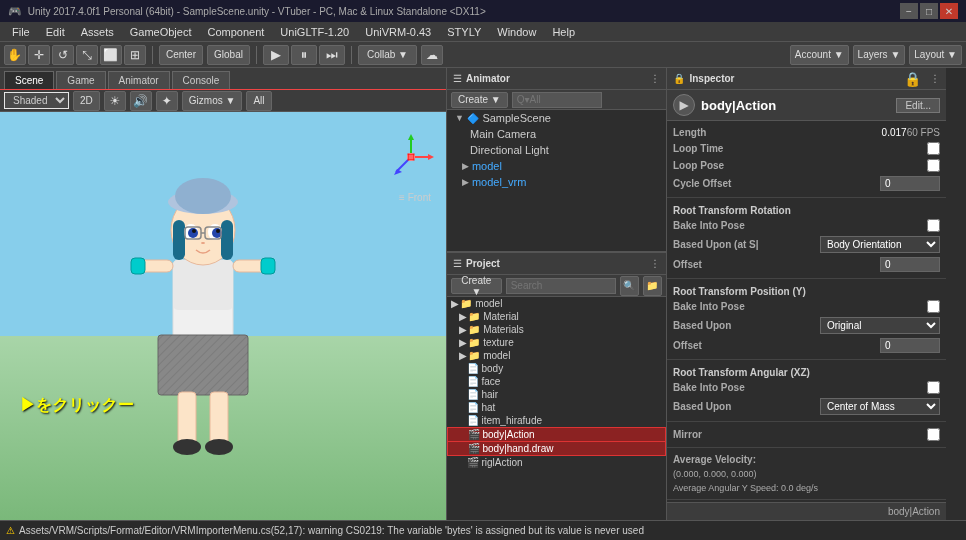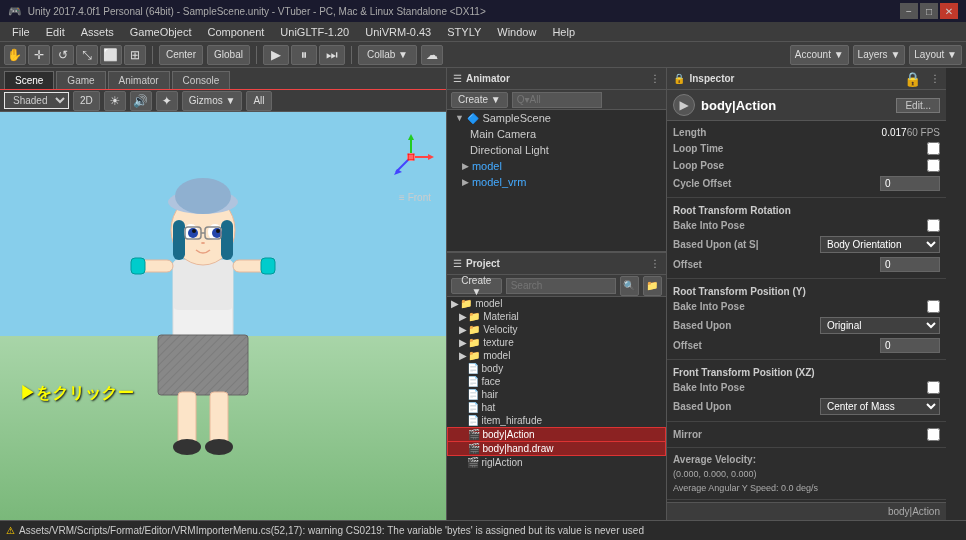--- a/index.html
+++ b/index.html
@@ -44,21 +44,21 @@
     
     .character-area { position: absolute; bottom: 60px; left: 50%; transform: translateX(-60%); width: 200px; height: 320px; }
 
     
     .gizmo { position: absolute; top: 20px; right: 10px; width: 50px; height: 50px; }
 
     
     .front-label { position: absolute; top: 80px; right: 15px; color: #ccc; font-size: 10px; }
 
     
-    .annotation { position: absolute; bottom: 116px; left: 20px; color: #ffff00; font-size: 16px; font-weight: bold; text-shadow: 1px 1px 2px #000; }
+    .annotation { position: absolute; bottom: 104px; left: 20px; color: #ffff00; font-size: 16px; font-weight: bold; text-shadow: 1px 1px 2px #000; }
     .panel-header { background: #3c3c3c; height: 22px; display: flex; align-items: center; padding: 0 6px; border-bottom: 1px solid #555; font-size: 10px; color: #ccc; gap: 4px; }
 
     
     #inspector-panel { width: 280px; background: #2d2d2d; display: flex; flex-direction: column; border-left: 1px solid #555; }
 
     
     #middle-panel { width: 220px; background: #2d2d2d; display: flex; flex-direction: column; border-left: 1px solid #555; }
 
     .hierarchy-item { padding: 2px 8px; font-size: 11px; color: #ccc; cursor: pointer; display: flex; align-items: center; gap: 3px; }
     .hierarchy-item .indent { display: inline-block; }
@@ -336,21 +336,21 @@
           <span>model</span>
         </div>
         <div class="file-tree-item" style="padding-left:12px;">
           <span>▶</span>
           <span>📁</span>
           <span>Material</span>
         </div>
         <div class="file-tree-item" style="padding-left:12px;">
           <span>▶</span>
           <span>📁</span>
-          <span>Velocity</span>
+          <span>Materials</span>
         </div>
         <div class="file-tree-item" style="padding-left:12px;">
           <span>▶</span>
           <span>📁</span>
           <span>texture</span>
         </div>
         <div class="file-tree-item" style="padding-left:12px;">
           <span>▶</span>
           <span>📁</span>
           <span>model</span>
@@ -460,21 +460,21 @@
             <option>Original</option>
           </select>
         </div>
         <div class="inspector-row">
           <span class="label">Offset</span>
           <input type="text" class="input-val" value="0" style="">
         </div>
       </div>
 
       <div class="inspector-section">
-        <div class="section-title">Front Transform Position (XZ)</div>
+        <div class="section-title">Root Transform Angular (XZ)</div>
         <div class="inspector-row">
           <span class="label">Bake Into Pose</span>
           <input type="checkbox" style="">
         </div>
         <div class="inspector-row">
           <span class="label">Based Upon</span>
           <select class="dropdown-val">
             <option>Center of Mass</option>
           </select>
         </div>

